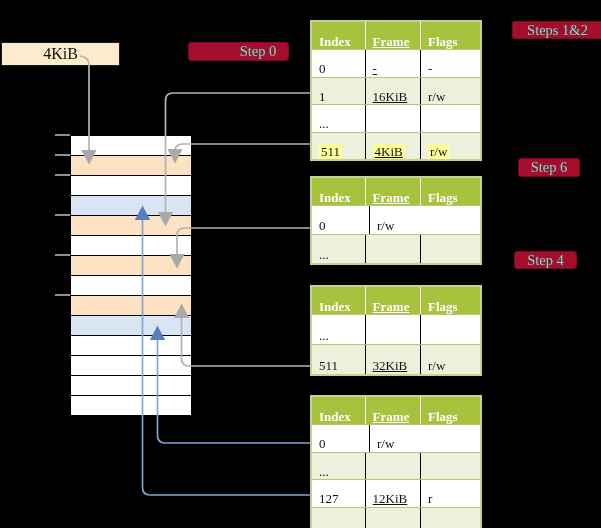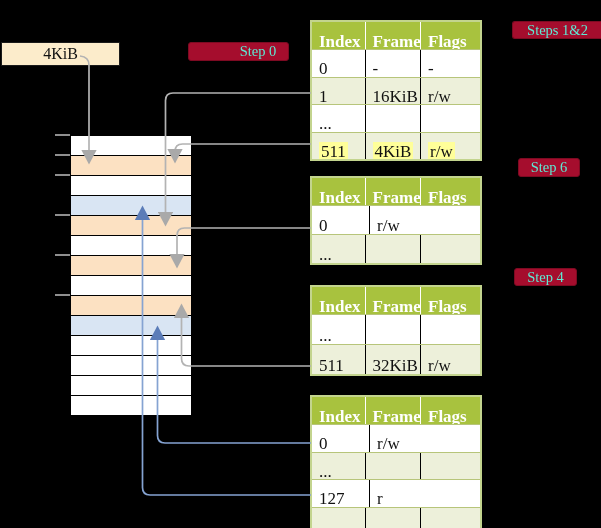--- a/index.html
+++ b/index.html
@@ -10,36 +10,36 @@
              background:var(--cream);border:1px solid #1a1a1a;
              display:flex;align-items:center;justify-content:center;
              font-size:16px;color:#111;}
   
   .badge{position:absolute;background:var(--red);color:#5eead4;font-size:14.5px;
          display:flex;align-items:center;justify-content:center;
          border-radius:3px;border:1px solid #7d0a22;}
   #badge-step0 {left:188px;top:42px; width:60px;height:17px;padding-left:39px;}
   #badge-steps12{left:512px;top:21px;width:89px;height:16px;border-radius:3px 0 0 3px;border-right:none;}
   #badge-step3 {left:518px;top:158px;width:60px;height:17px;}
-  #badge-step4 {left:514px;top:268px;width:61px;height:16px;}
+  #badge-step4 {left:514px;top:251px;width:61px;height:16px;}
   
   #memory-stack{position:absolute;left:70px;top:135px;width:120px;border:1px solid #000;background:#fff;}
   .mrow{height:19px;border-top:1px solid #000;}
   .mrow:first-child{border-top:none;}
   .mrow.white{background:#fff;}
   .mrow.peach{background:var(--peach);}
   .mrow.blue {background:var(--bluerow);}
   .tick{position:absolute;left:55px;width:15px;height:0;border-top:2px solid #8f8f8f;}
   
   .ptable{position:absolute;left:310px;width:172px;border:2px solid var(--greenborder);
           background:#fff;box-sizing:border-box;}
   .trow{display:flex;}
   .trow .cell{box-sizing:border-box;padding:12px 0 0 7px;display:flex;align-items:center;
-              font-size:17px;color:#111;overflow:hidden;white-space:nowrap;}
-  .cell.c0{width:57px;} .cell.c1{width:60px;} .cell.c2{width:65px;}
+              font-size:13px;color:#111;overflow:hidden;white-space:nowrap;}
+  .cell.c0{width:57px;} .cell.c1{width:60px;text-decoration:underline;} .cell.c2{width:65px;}
   .trow.head{background:var(--greenhead);height:27px;}
   .trow.head .cell{color:#fff;font-weight:bold;border-left:1.5px solid #fff;}
   .trow.head .cell.c0{border-left:none;}
   .trow.body{height:26.5px;border-top:1.5px solid var(--greensep);}
   #table-2 .trow.body{height:28px;}
   #table-3 .trow.body{height:29px;}
   .trow.body .cell{border-left:1px solid #000;}
   .trow.body .cell.c0{border-left:none;}
   .trow.body.shaded{background:var(--greenrow);}
   .trow.body .hl{background:var(--yellow);padding:0 2px;}
@@ -163,20 +163,21 @@
         <div class="cell c0">0</div>
         <div class="cell c2">r/w</div>
       </div>
       <div class="trow body shaded">
         <div class="cell c0">...</div>
         <div class="cell c1"></div>
         <div class="cell c2"></div>
       </div>
       <div class="trow body">
         <div class="cell c0">127</div>
+        <div class="cell c1">12KiB</div>
         <div class="cell c2">r</div>
       </div>
       <div class="trow body shaded">
         <div class="cell c0">...</div>
         <div class="cell c1"></div>
         <div class="cell c2"></div>
       </div>
     </div>
 
   <svg id="arrows" width="601" height="528" viewBox="0 0 601 528">

